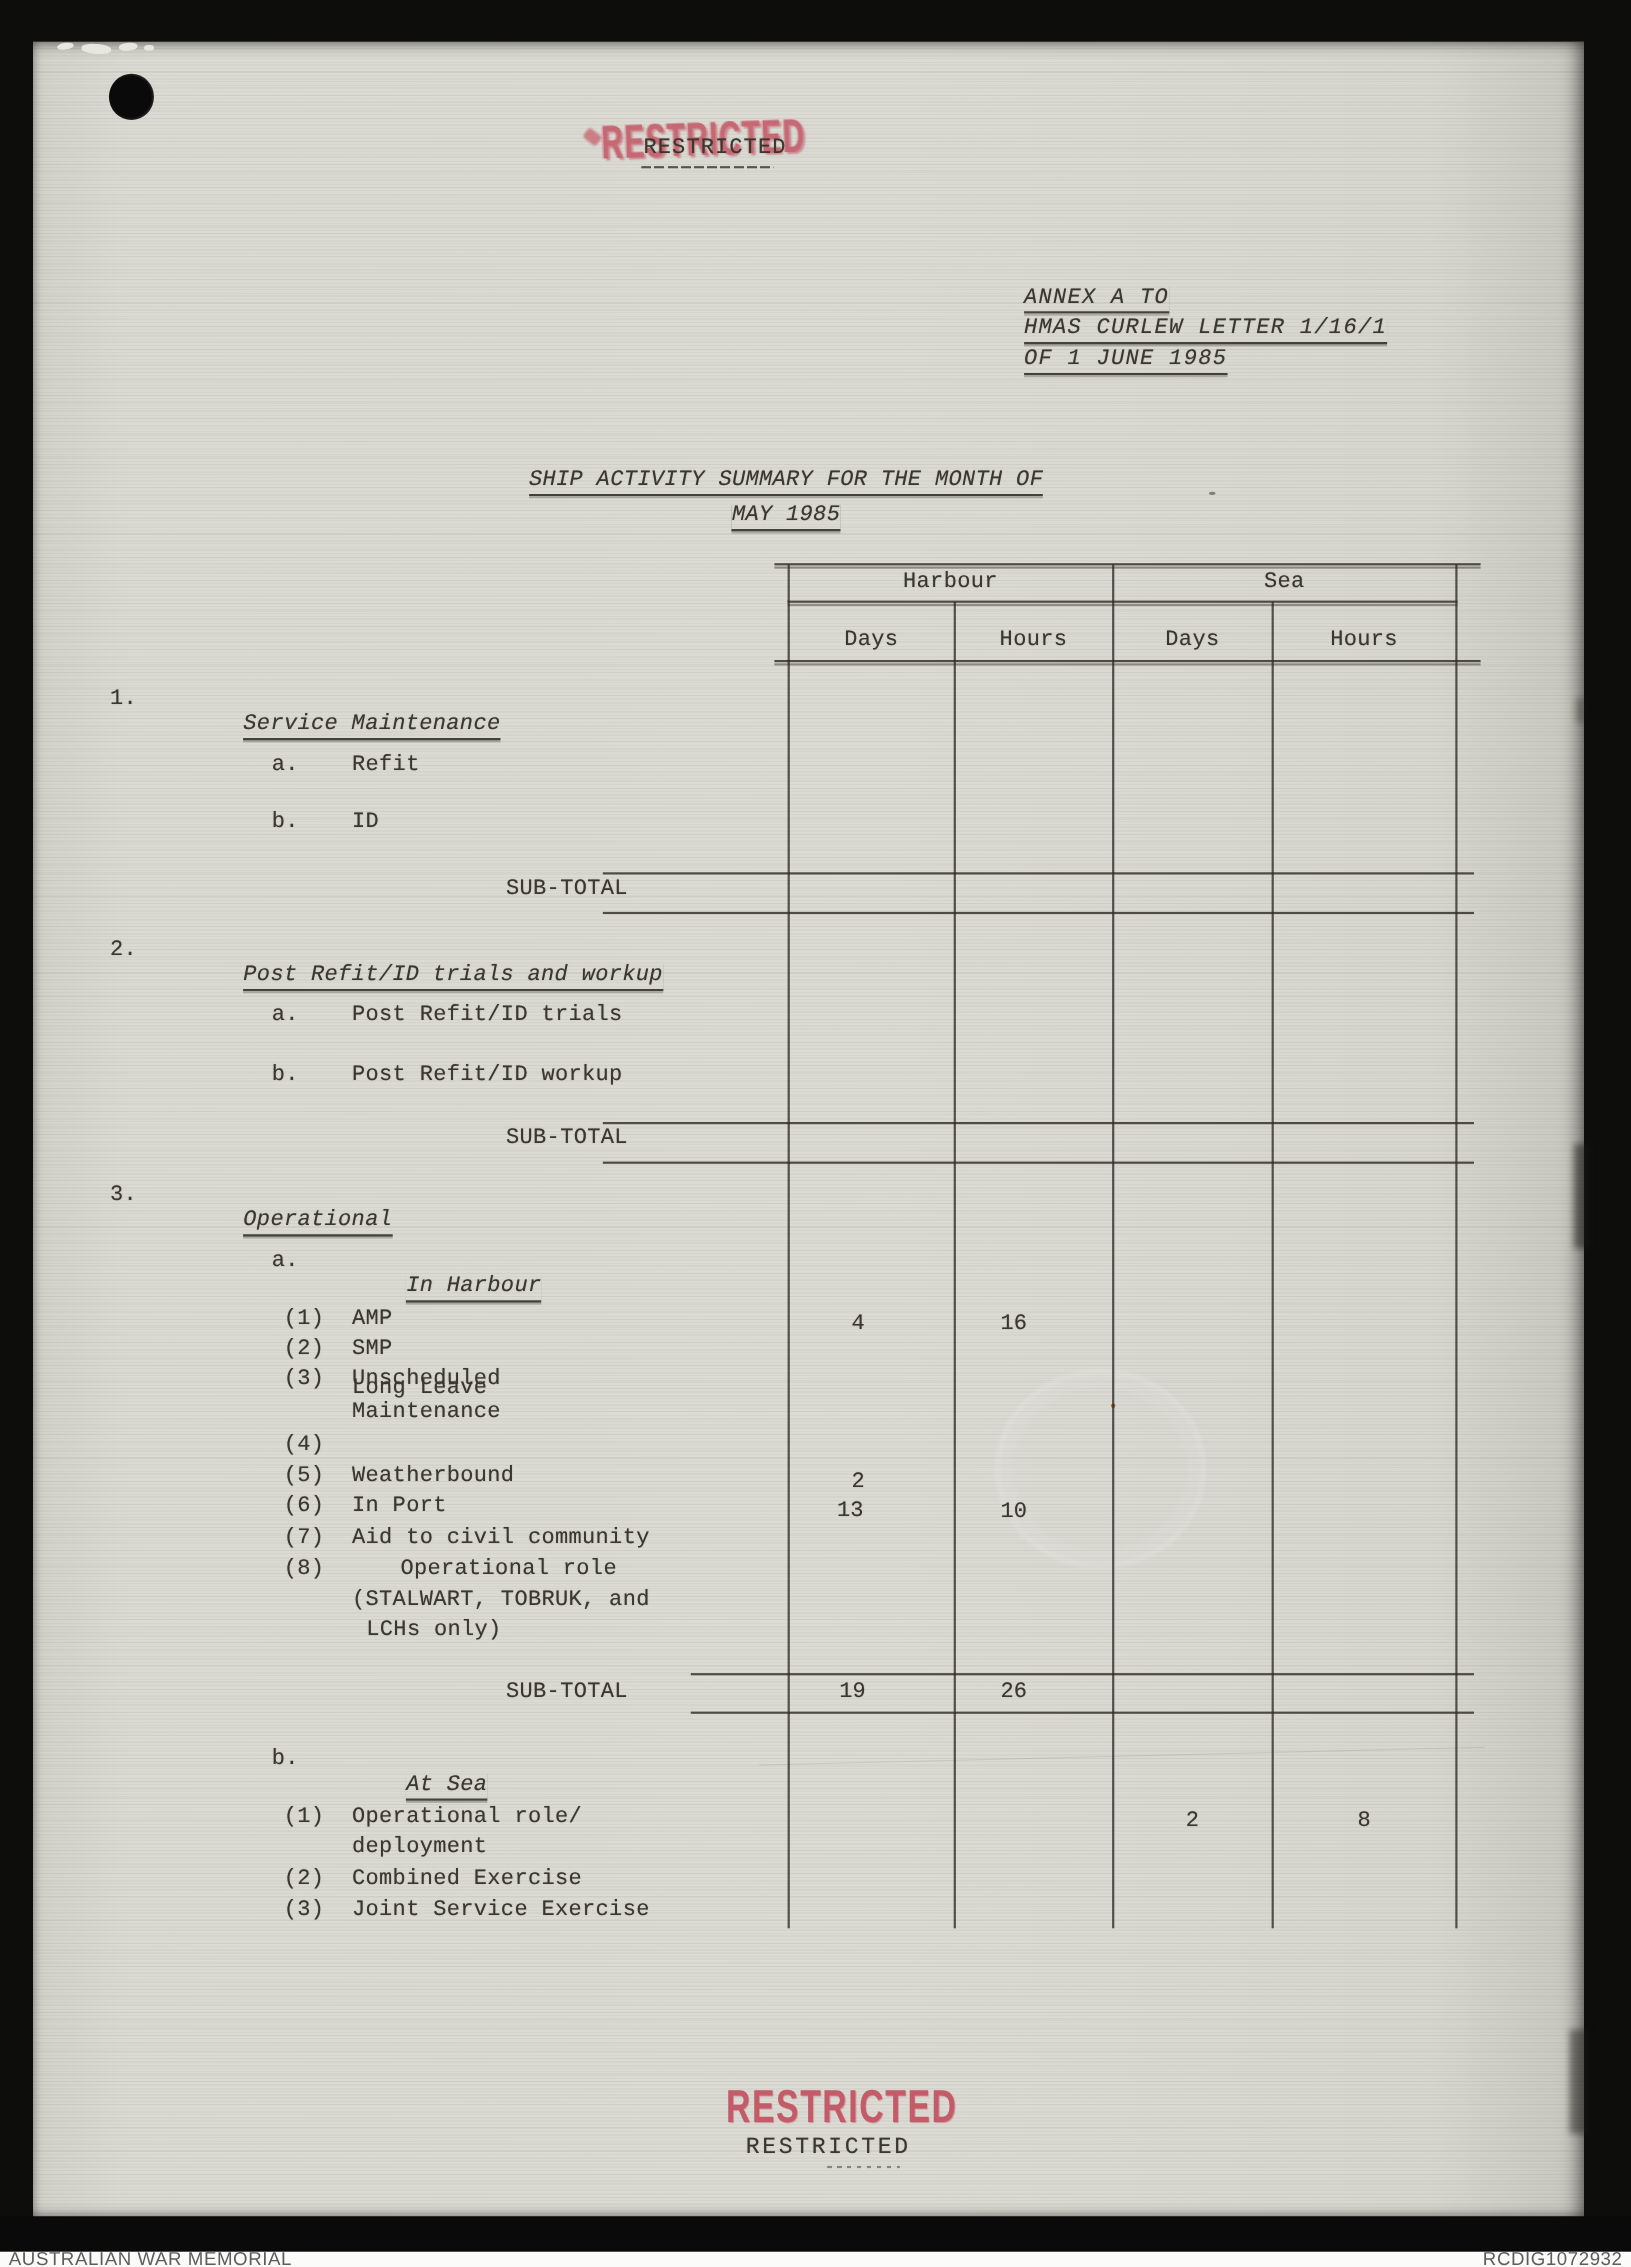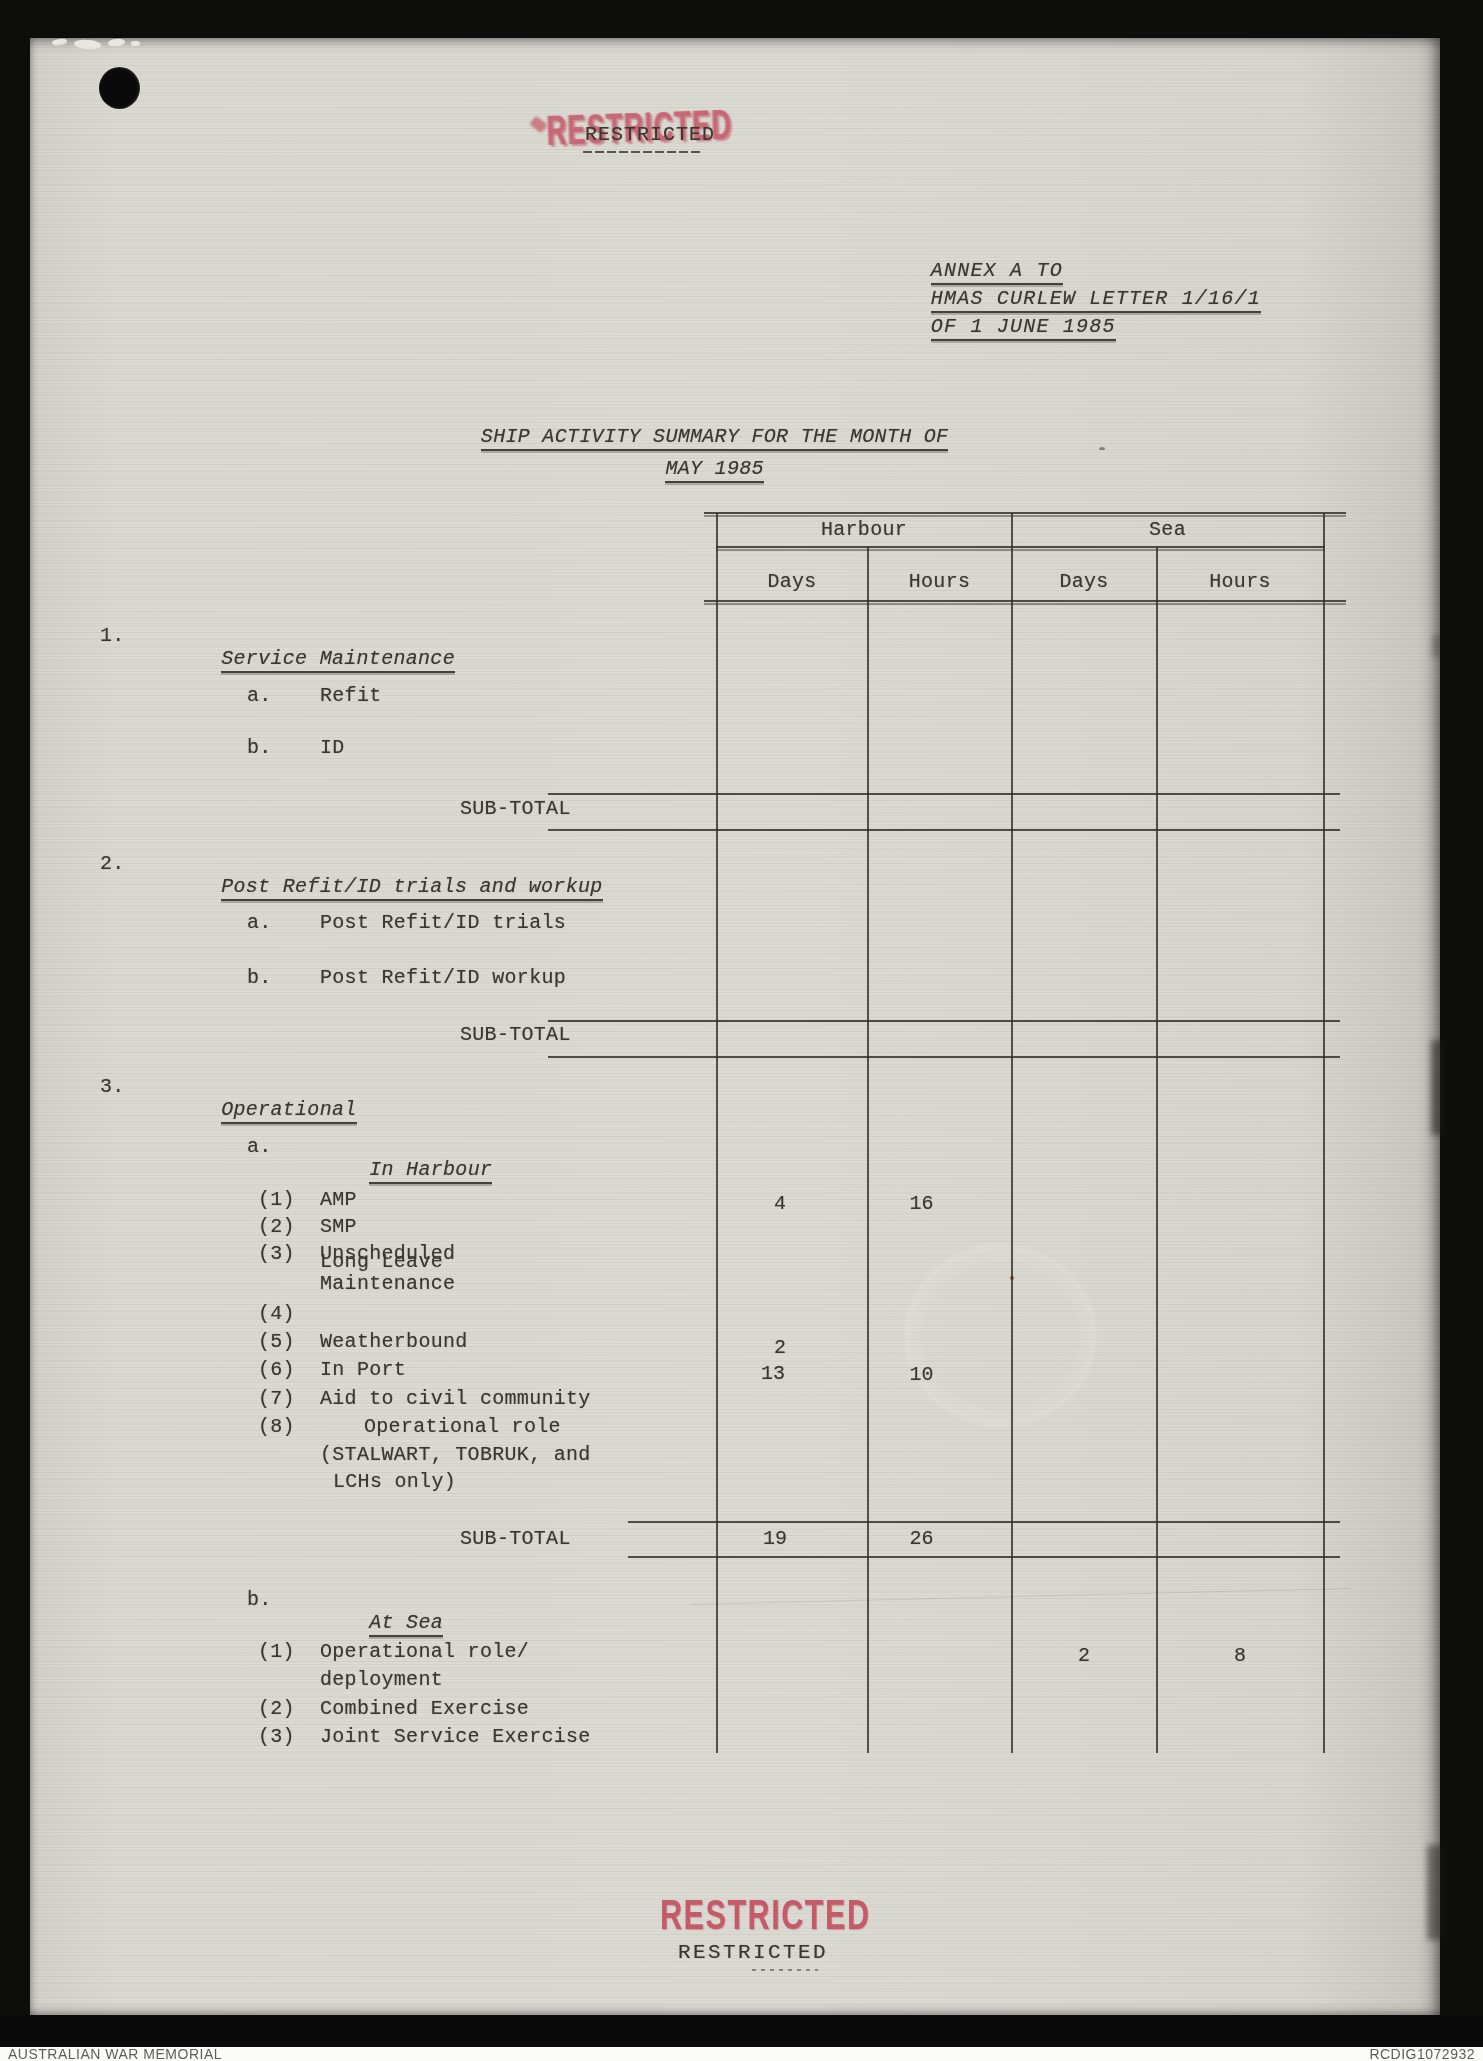--- a/index.html
+++ b/index.html
@@ -30,21 +30,21 @@
   .stamp-top{font-size:43px;letter-spacing:2px;opacity:0.82;
          transform:rotate(-2deg) scaleX(0.63);transform-origin:left top;
          text-shadow:3px 2px 2px rgba(191,73,92,0.65), -2px 0 1px rgba(191,73,92,0.45);
          filter:blur(0.4px);}
   .stamp-bottom{font-size:42px;letter-spacing:2px;opacity:0.92;
          transform:scaleX(0.73);transform-origin:left top;
          text-shadow:1px 1px 1px rgba(191,73,92,0.5);filter:blur(0.3px);}
   .smear{position:absolute;background:#c35160;opacity:0.65;border-radius:3px;filter:blur(1px);}
   .speck{position:absolute;border-radius:50%;}
   .footer-strip{position:absolute;left:0;top:2047px;width:1483px;height:14px;background:#fbfbfa;}
-  .footer-text{position:absolute;top:1px;font-size:14px;line-height:12px;color:#5d5d5d;
+  .footer-text{position:absolute;top:1px;font-size:17px;line-height:12px;color:#5d5d5d;
                font-family:"Liberation Sans",sans-serif;letter-spacing:0.5px;}
   .hole{position:absolute;left:99px;top:67px;width:41px;height:42px;border-radius:50%;
         background:radial-gradient(circle at 48% 50%, #0a0a0a 62%, rgba(10,10,10,0.75) 78%, rgba(10,10,10,0) 100%);}
   .tear{position:absolute;background:#e7e6df;border-radius:45%;}
   .smudge{position:absolute;background:#1b1a17;filter:blur(3px);}
   .seal{position:absolute;left:905px;top:1245px;width:185px;height:175px;border-radius:50%;
         border:3px solid rgba(255,255,255,0.22);filter:blur(2px);
         box-shadow:inset 0 0 0 14px rgba(255,255,255,0.07);}
   .crease{position:absolute;left:690px;top:1596px;width:660px;height:1px;
           background:rgba(70,65,55,0.12);transform:rotate(-1.4deg);}

